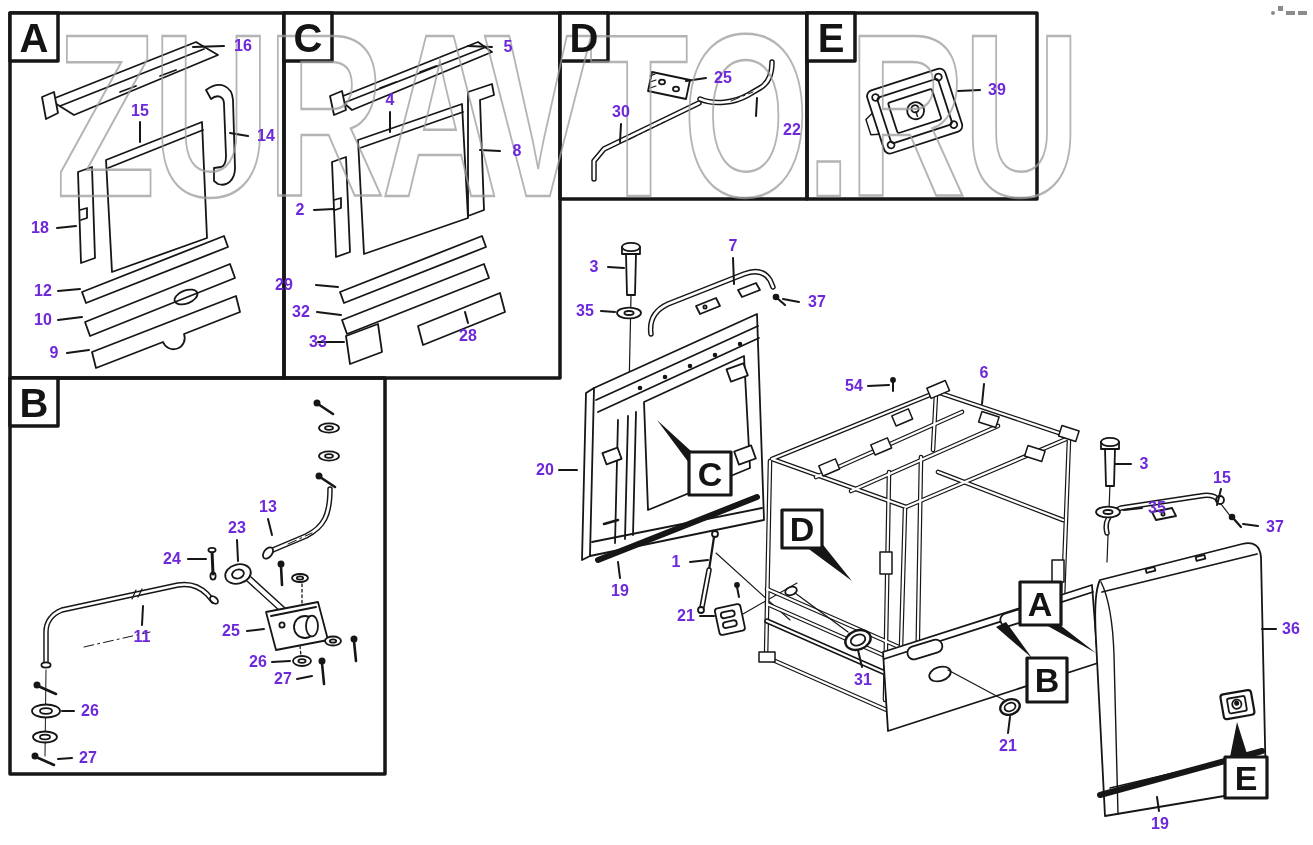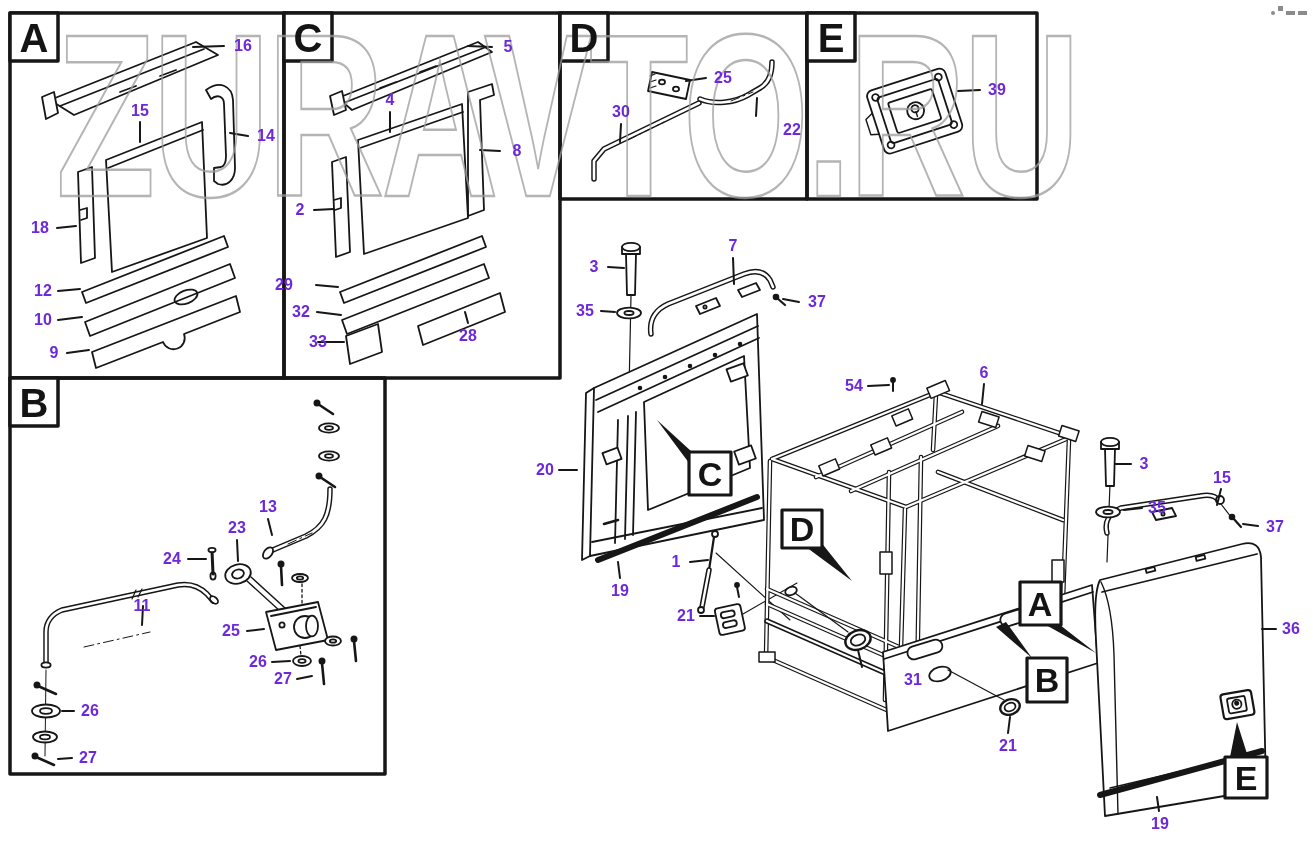--- a/index.html
+++ b/index.html
@@ -421,38 +421,38 @@
 
 <div class="lbl" style="left:723px;top:78px">25</div>
 <div class="lbl" style="left:621px;top:112px">30</div>
 <div class="lbl" style="left:792px;top:130px">22</div>
 
 <div class="lbl" style="left:997px;top:90px">39</div>
 
 <div class="lbl" style="left:268px;top:507px">13</div>
 <div class="lbl" style="left:237px;top:528px">23</div>
 <div class="lbl" style="left:172px;top:559px">24</div>
-<div class="lbl" style="left:142px;top:606px">11</div>
+<div class="lbl" style="left:142px;top:637px">11</div>
 <div class="lbl" style="left:231px;top:631px">25</div>
 <div class="lbl" style="left:258px;top:662px">26</div>
 <div class="lbl" style="left:283px;top:679px">27</div>
 <div class="lbl" style="left:90px;top:711px">26</div>
 <div class="lbl" style="left:88px;top:758px">27</div>
 
 <div class="lbl" style="left:594px;top:267px">3</div>
 <div class="lbl" style="left:585px;top:311px">35</div>
 <div class="lbl" style="left:733px;top:246px">7</div>
 <div class="lbl" style="left:817px;top:302px">37</div>
 <div class="lbl" style="left:545px;top:470px">20</div>
 <div class="lbl" style="left:620px;top:591px">19</div>
 <div class="lbl" style="left:676px;top:562px">1</div>
 <div class="lbl" style="left:686px;top:616px">21</div>
 <div class="lbl" style="left:854px;top:386px">54</div>
 <div class="lbl" style="left:984px;top:373px">6</div>
-<div class="lbl" style="left:913px;top:680px">31</div>
+<div class="lbl" style="left:863px;top:680px">31</div>
 <div class="lbl" style="left:1008px;top:746px">21</div>
 <div class="lbl" style="left:1144px;top:464px">3</div>
 <div class="lbl" style="left:1157px;top:508px">35</div>
 <div class="lbl" style="left:1222px;top:478px">15</div>
 <div class="lbl" style="left:1275px;top:527px">37</div>
 <div class="lbl" style="left:1291px;top:629px">36</div>
 <div class="lbl" style="left:1160px;top:824px">19</div>
 
 </div>
 

